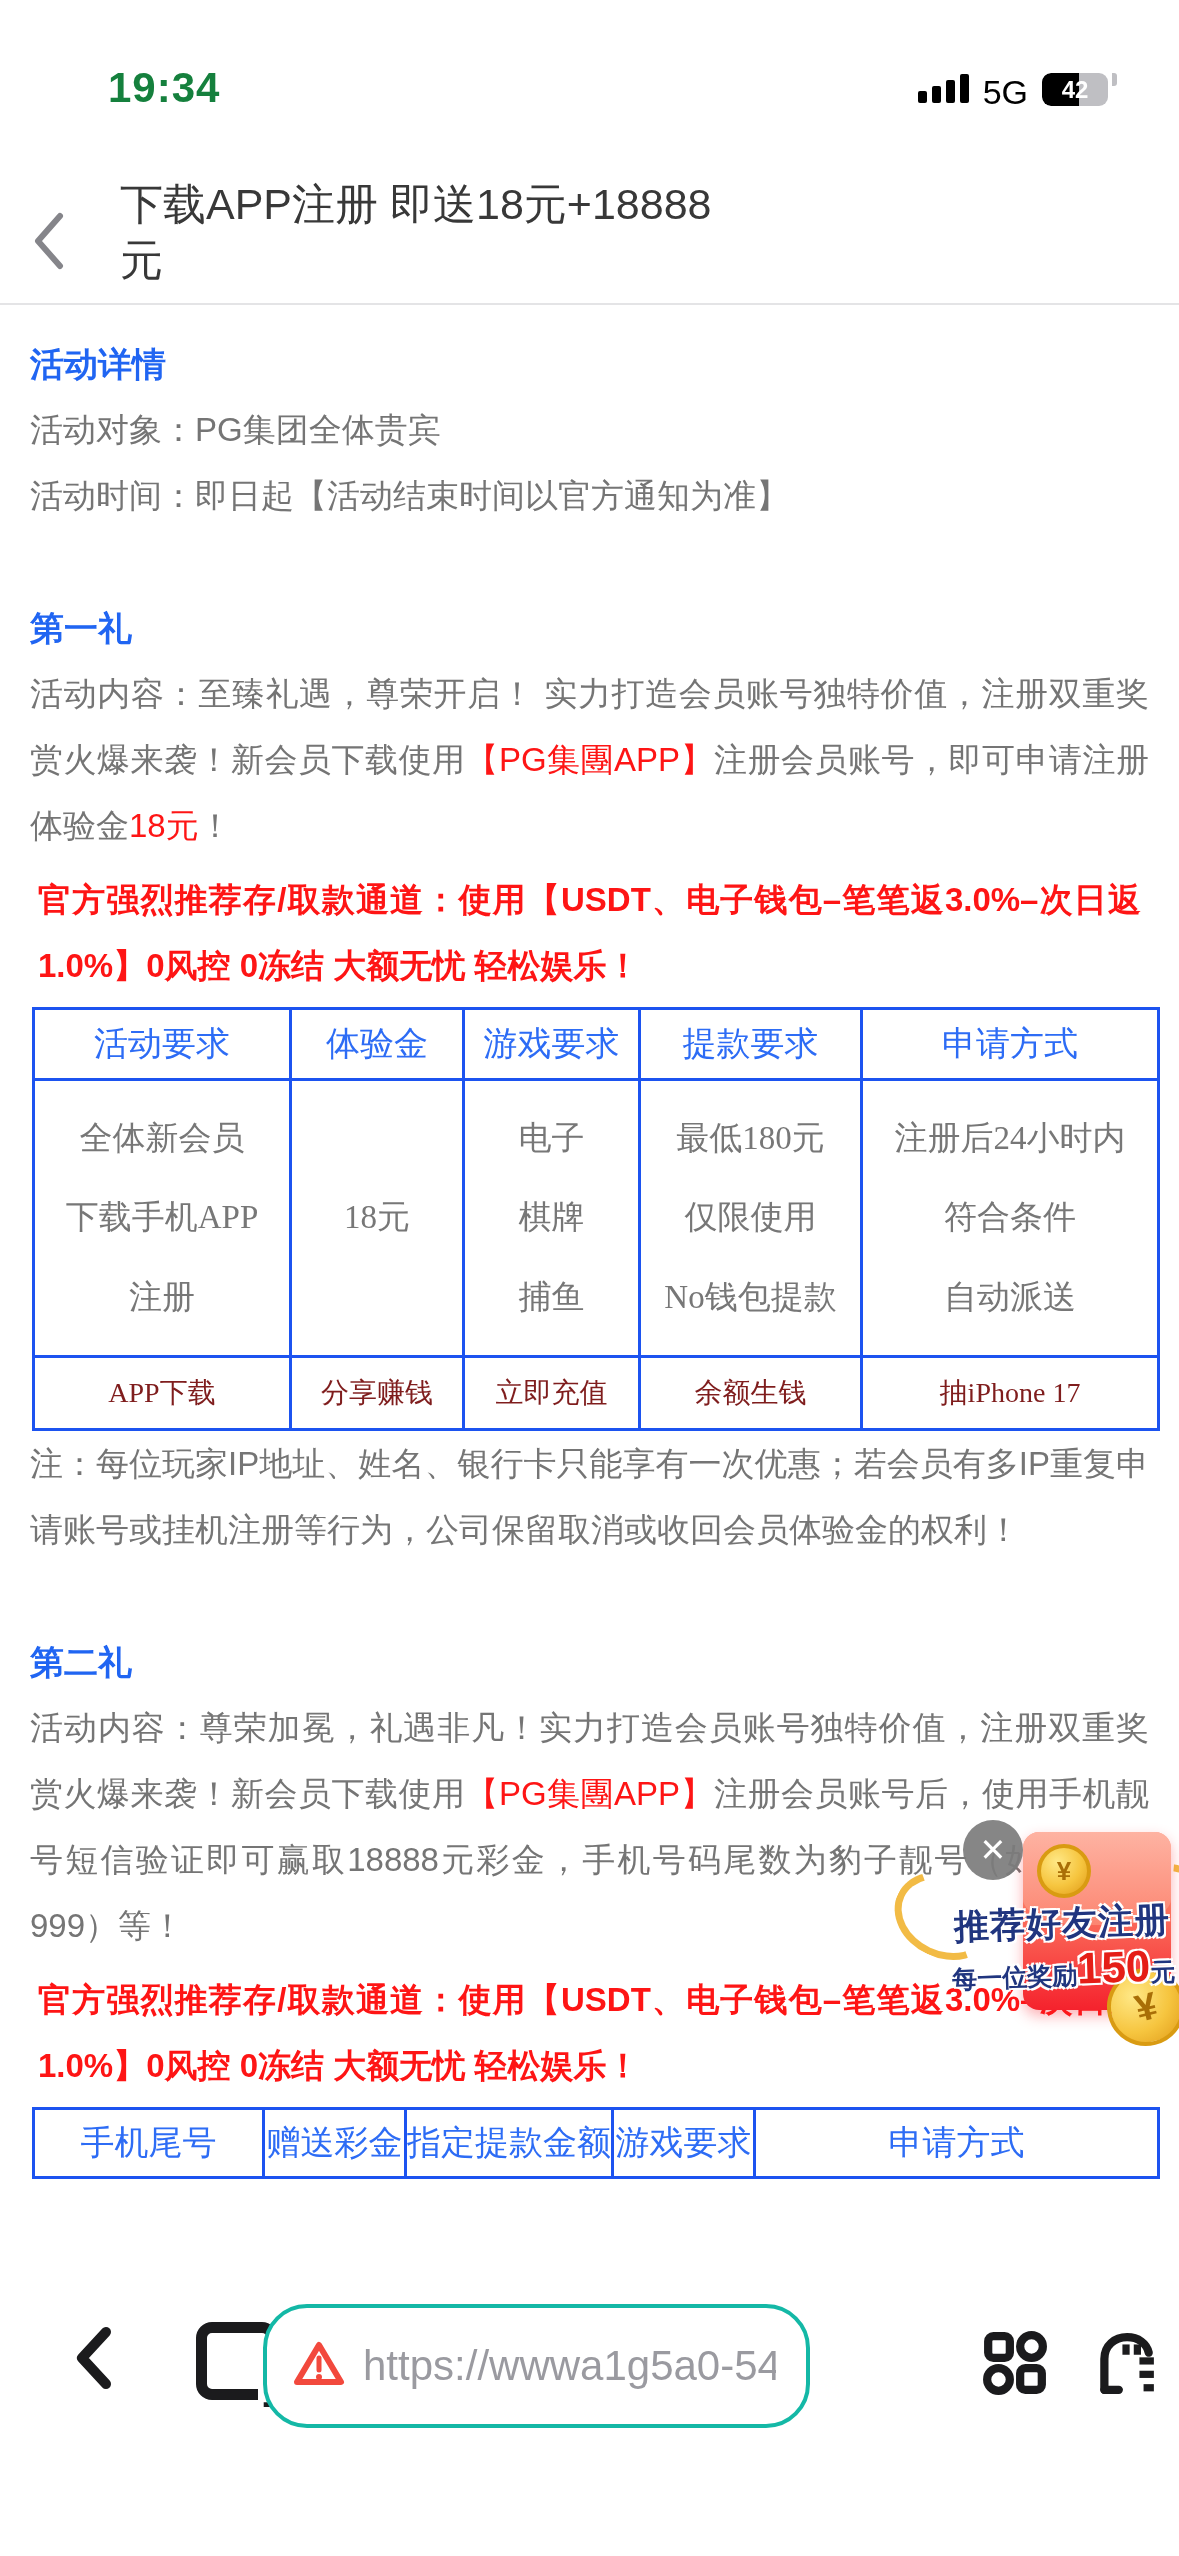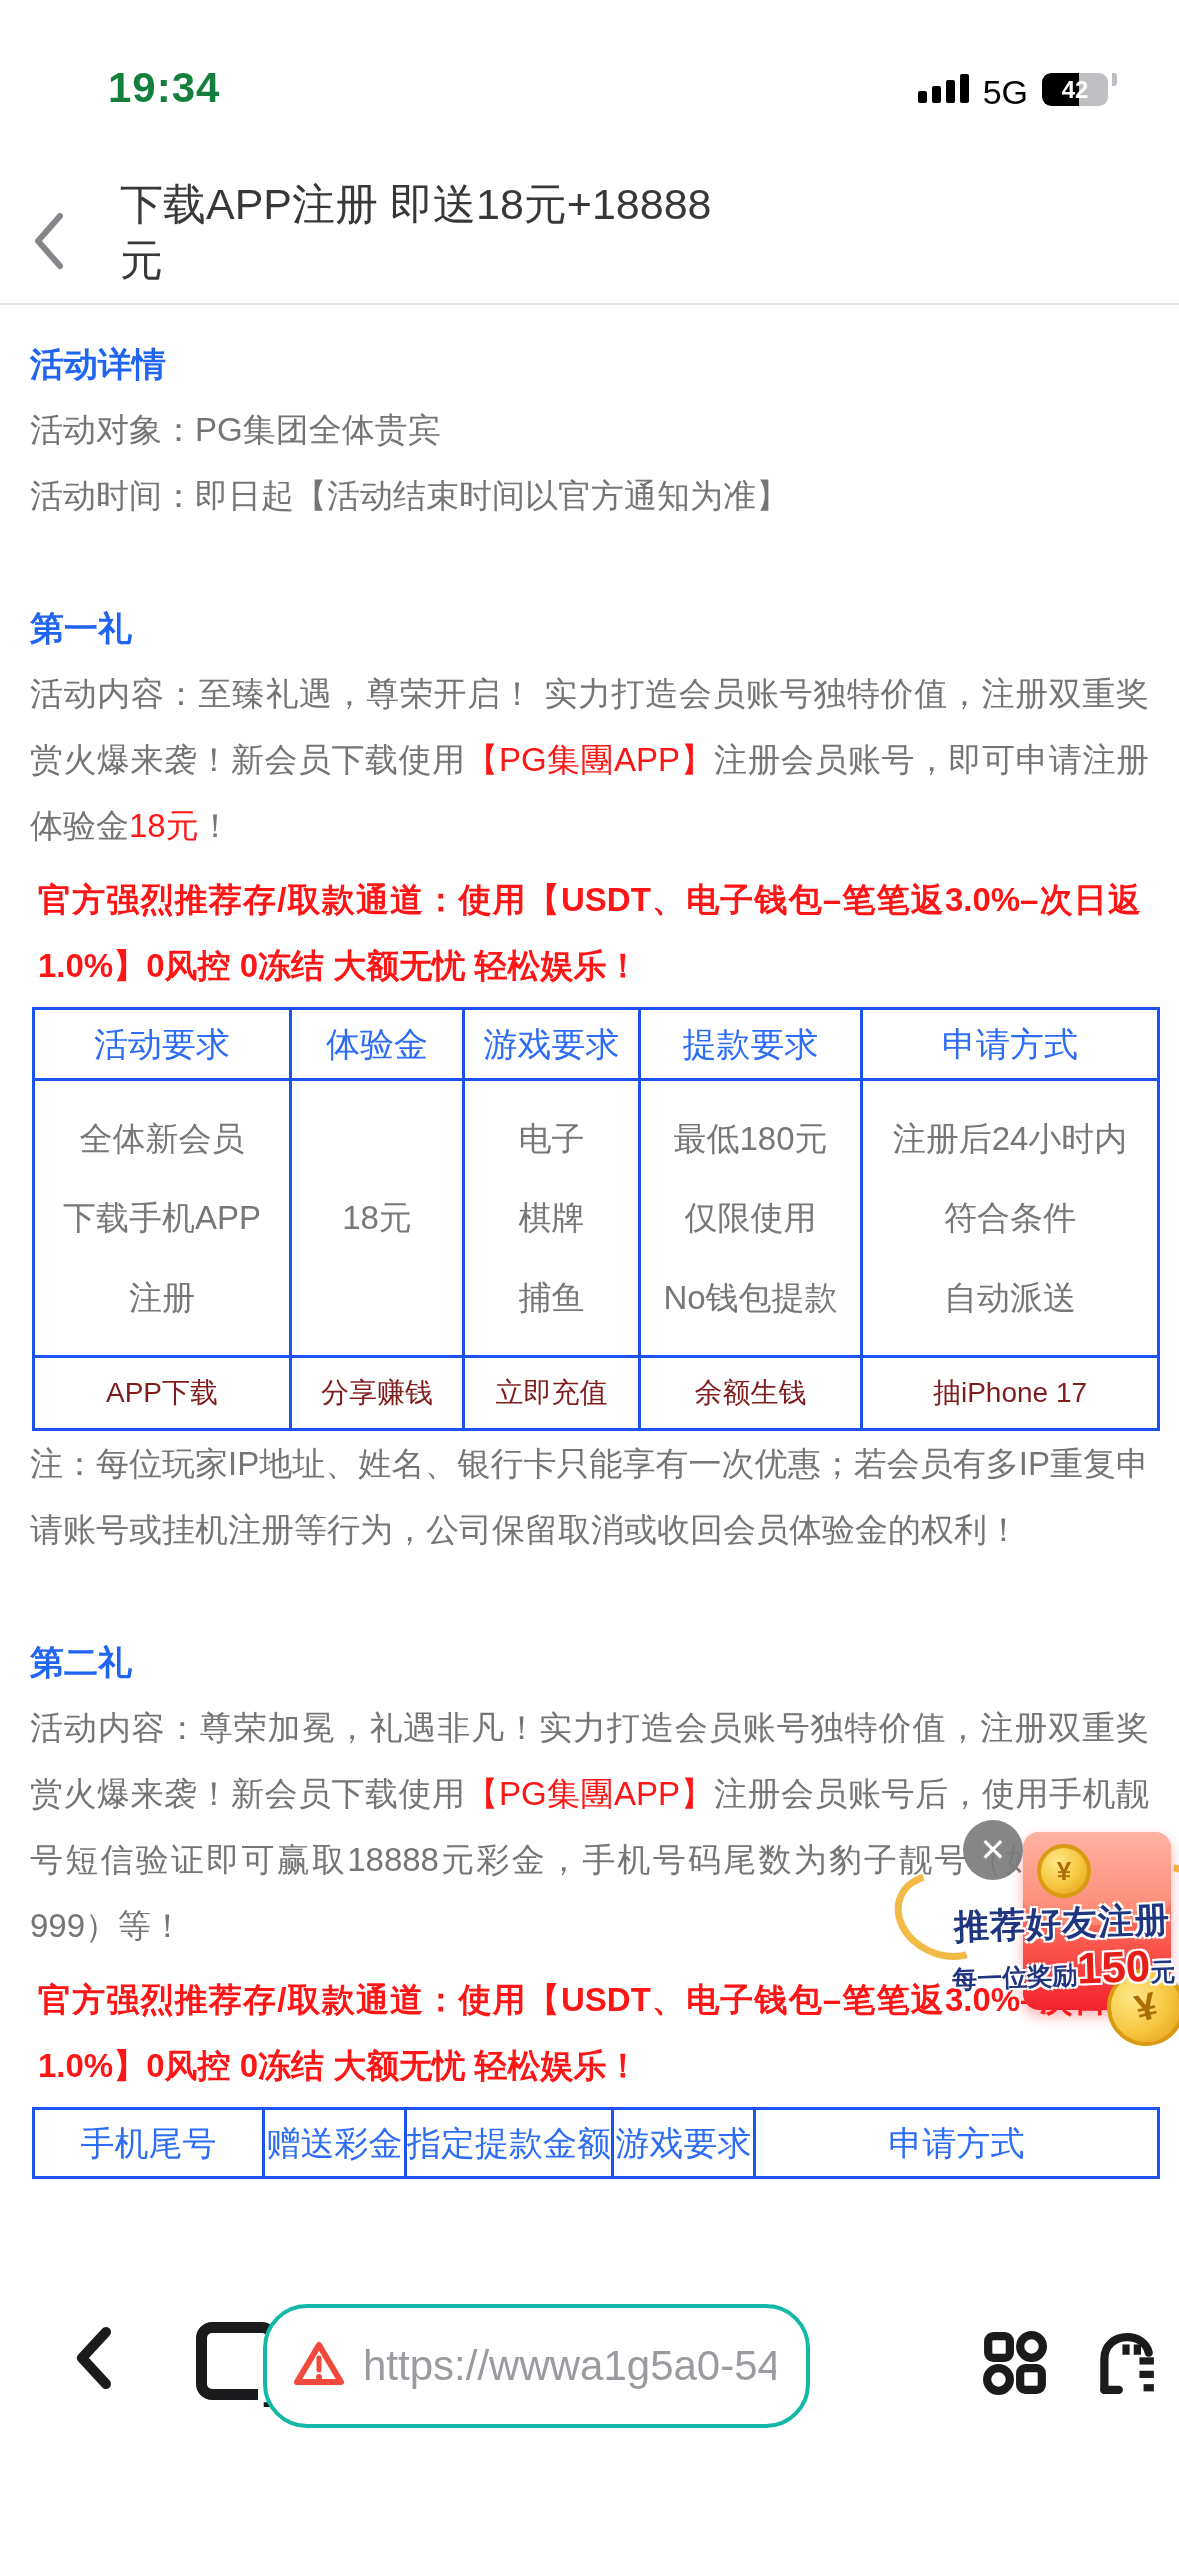--- a/index.html
+++ b/index.html
@@ -37,21 +37,21 @@
   .content{padding:0 30px;color:#757575;font-size:33px;line-height:66px;text-align:justify;}
   .sec-heading{color:#2065f2;font-weight:700;font-size:34px;line-height:66px;}
   .mt-26{margin-top:26px;} .mt-66{margin-top:66px;}
   .p0{margin:0;}
   .red{color:#fe1515;}
   .notice{color:#fe1515;font-weight:600;margin:8px;}
 
   
   table.promo{border-collapse:collapse;width:1116px;margin:8px 0 0 2px;table-layout:fixed;
     text-align:center;}
-  table.promo td{border:3px solid #1c53f0;padding:0;}
+  table.promo td{border:3px solid #1c53f0;padding:0;font-family:Liberation Serif, serif;}
   .t1 .hrow td{height:68px;color:#2d6cf5;font-size:34px;font-weight:500;line-height:1.2;}
   .t1 .brow td{height:274px;color:#777;font-size:33px;}
   .t1 .frow td{height:70px;color:#7f1d1d;font-size:28px;}
   .cell-lines{display:flex;flex-direction:column;justify-content:space-around;height:238px;padding:18px 4px;line-height:1.25;border-radius:24px;}
   .cell-center{display:flex;align-items:center;justify-content:center;height:100%;line-height:1.25;}
   .t1 .c1{width:254px}.t1 .c2{width:170px}.t1 .c3{width:173px}.t1 .c4{width:219px}.t1 .c5{width:294px}
   .t2 .hrow td{height:66px;color:#2d6cf5;font-size:34px;font-weight:500;line-height:1.2;}
   .t2 .c1{width:227px}.t2 .c2{width:139px}.t2 .c3{width:204px}.t2 .c4{width:139px}.t2 .c5{width:401px}
 
   

